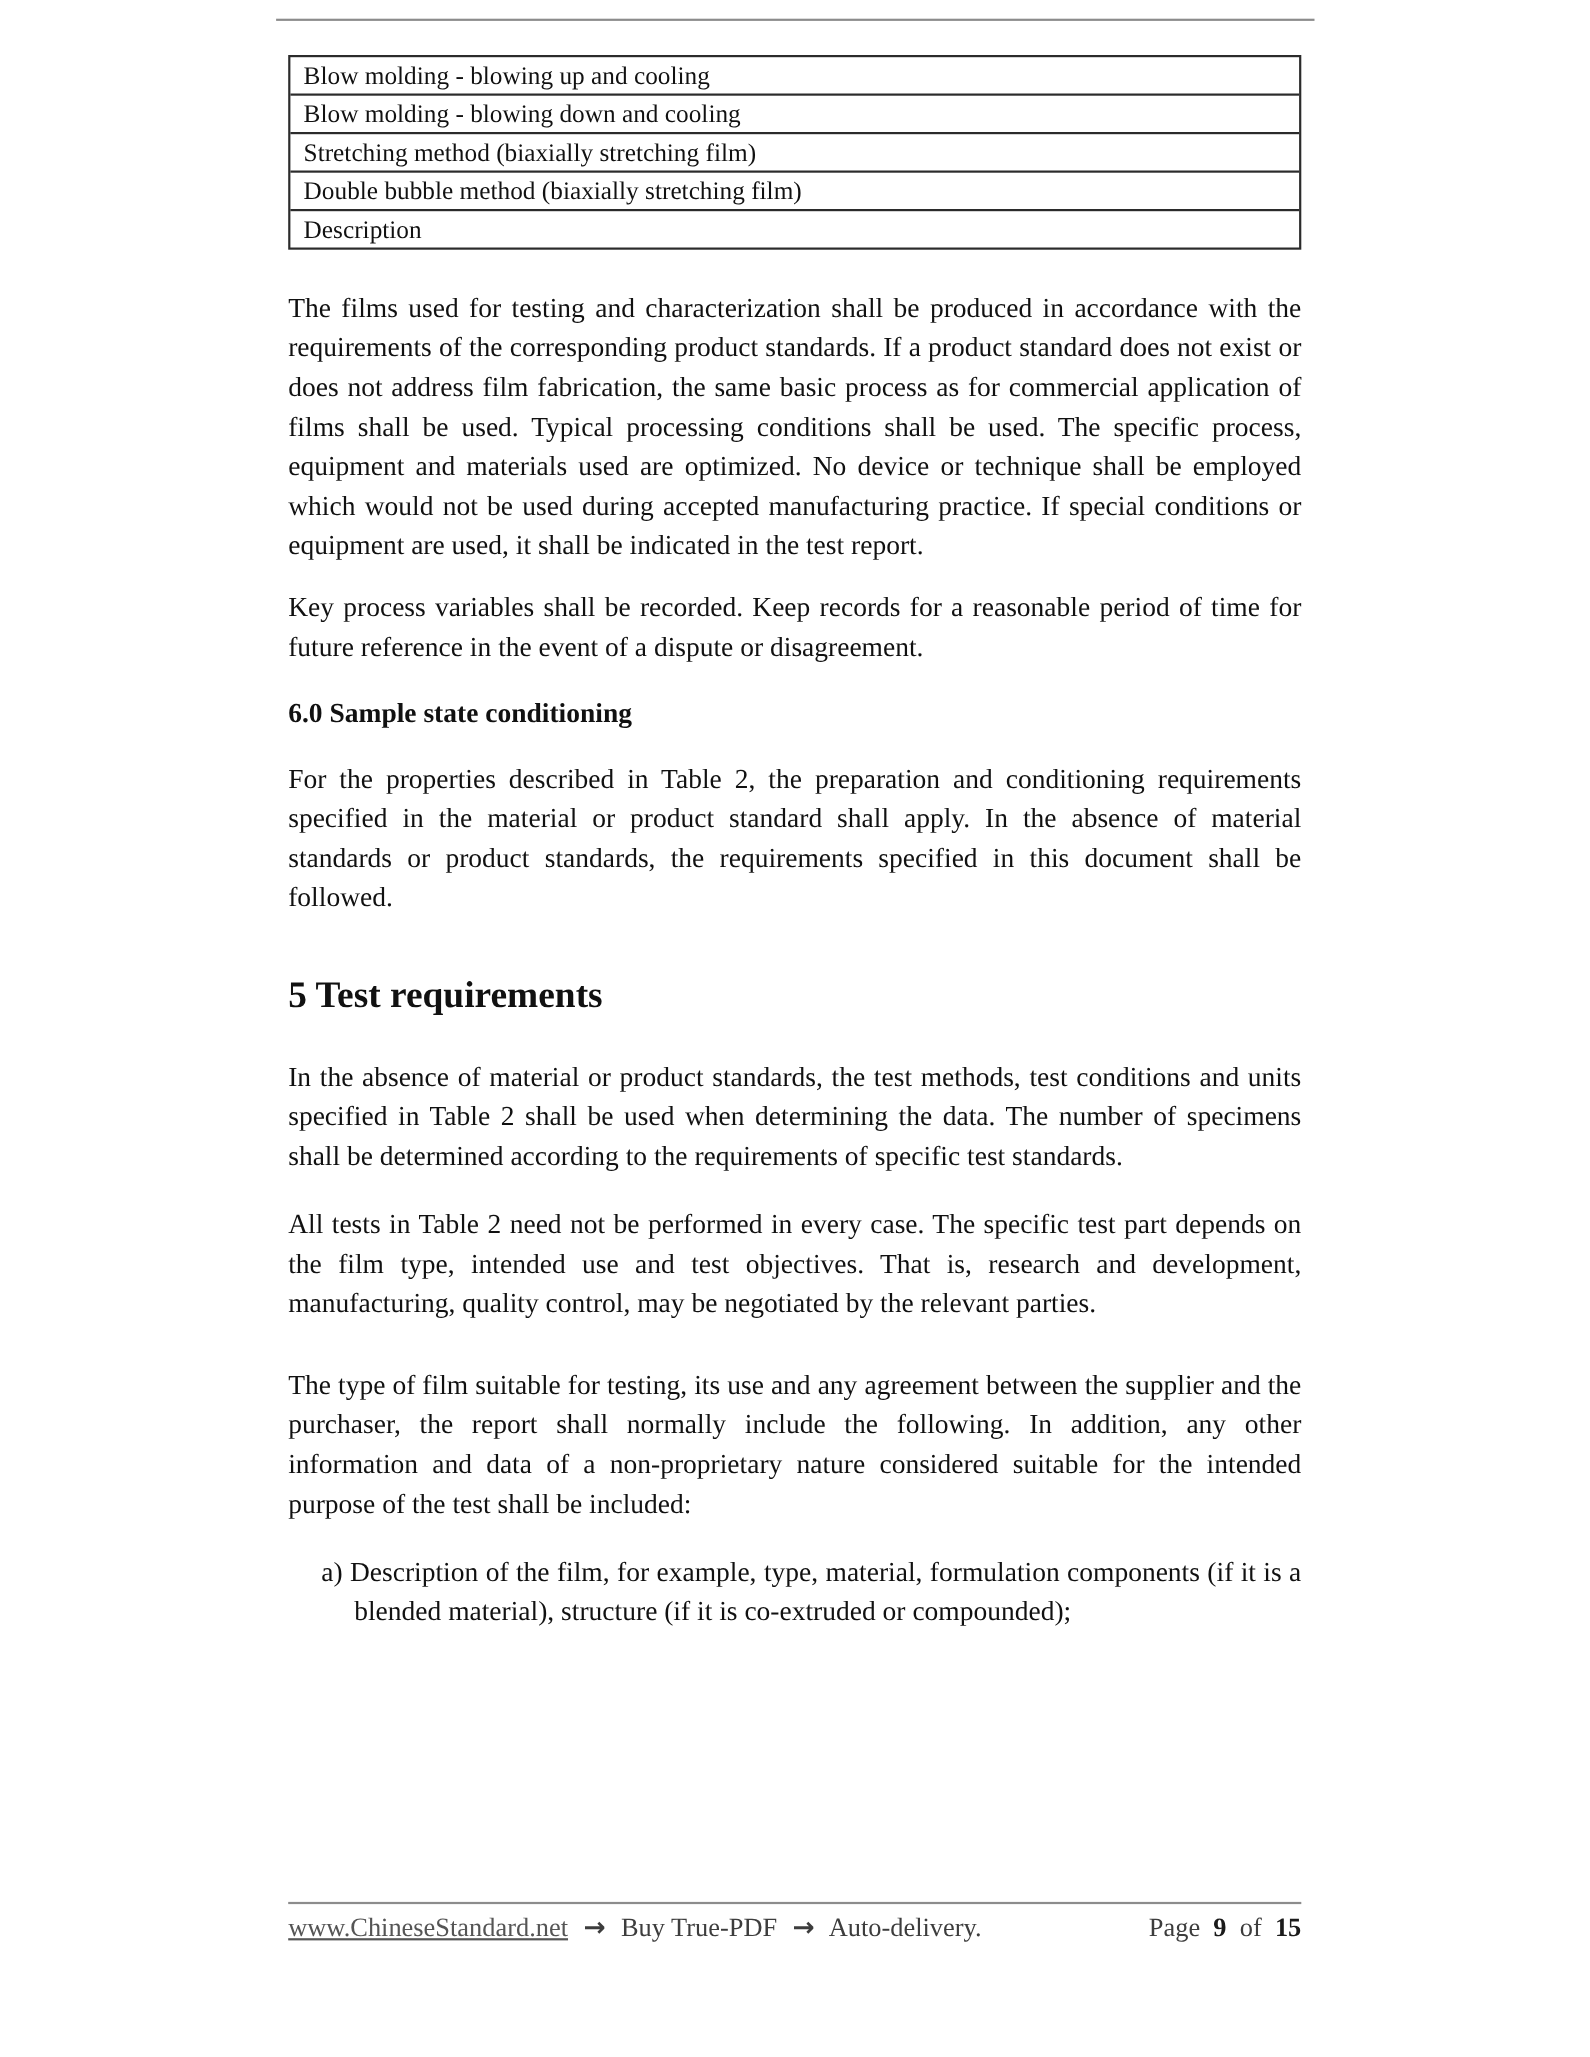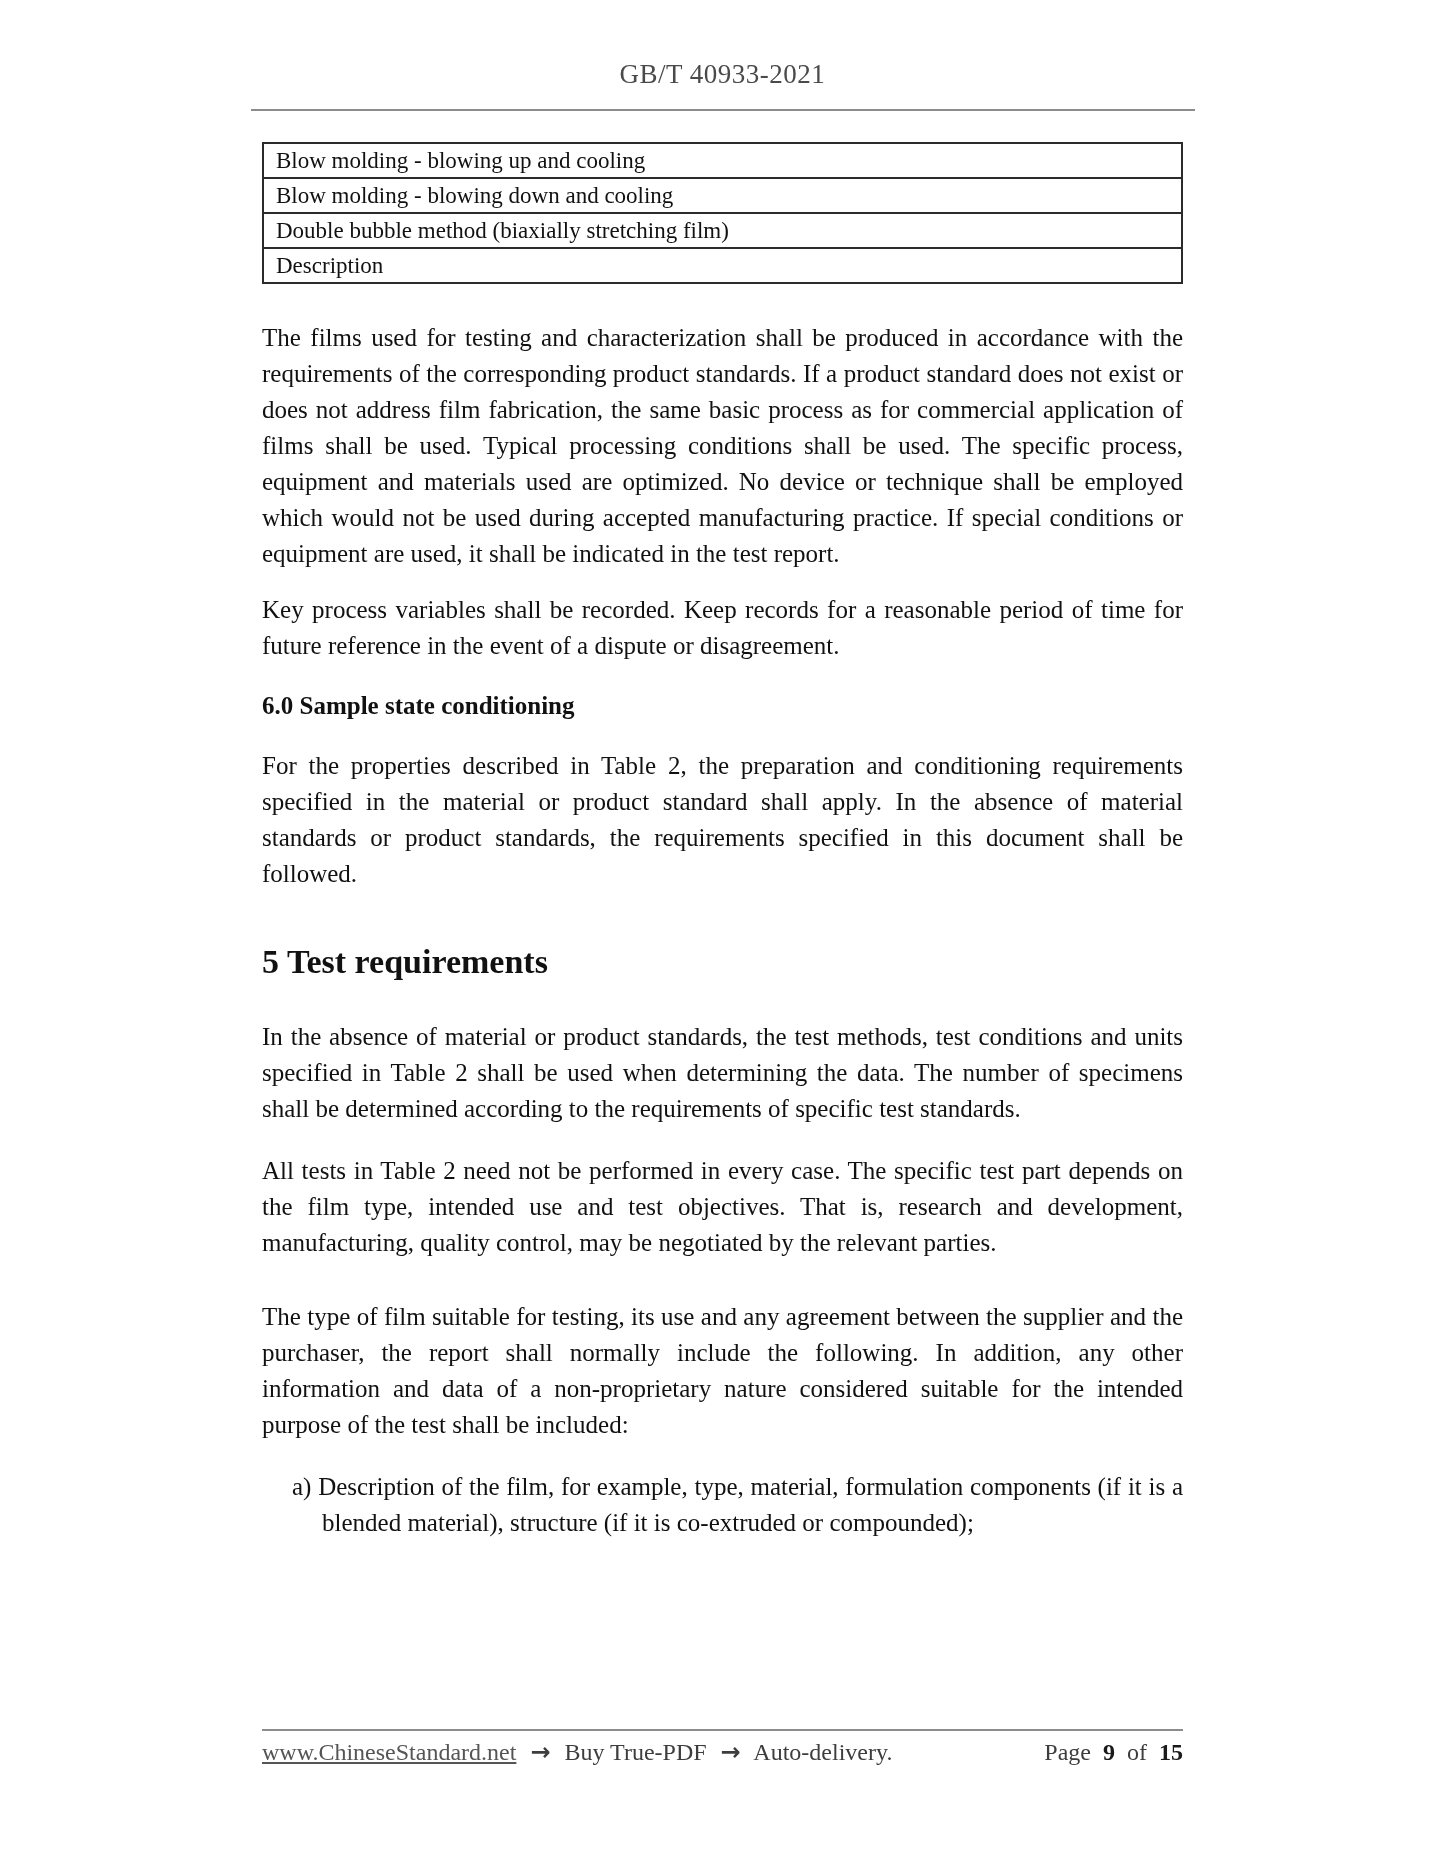--- a/index.html
+++ b/index.html
@@ -113,29 +113,29 @@
   }
   .page-num { white-space: nowrap; }
   .page-num .num { font-weight: bold; color: #1a1a1a; }
   .page-num .sep { padding: 0 6px; }
 </style>
 </head>
 <body>
 
 <div class="page">
 
-  <div class="header-title">GB/T 40933-2021</div>
 
   <hr class="header-rule">
 
   <div class="content">
 
     <div class="process-table">
       <div class="row">Blow molding - blowing up and cooling</div>
       <div class="row">Blow molding - blowing down and cooling</div>
+      <div class="row">Stretching method (biaxially stretching film)</div>
       <div class="row">Double bubble method (biaxially stretching film)</div>
       <div class="row">Description</div>
     </div>
 
     <p class="para p1">The films used for testing and characterization shall be produced in accordance with the requirements of the corresponding product standards. If a product standard does not exist or does not address film fabrication, the same basic process as for commercial application of films shall be used. Typical processing conditions shall be used. The specific process, equipment and materials used are optimized. No device or technique shall be employed which would not be used during accepted manufacturing practice. If special conditions or equipment are used, it shall be indicated in the test report.</p>
 
     <p class="para p2">Key process variables shall be recorded. Keep records for a reasonable period of time for future reference in the event of a dispute or disagreement.</p>
 
     <div class="h-sub">6.0 Sample state conditioning</div>
 

